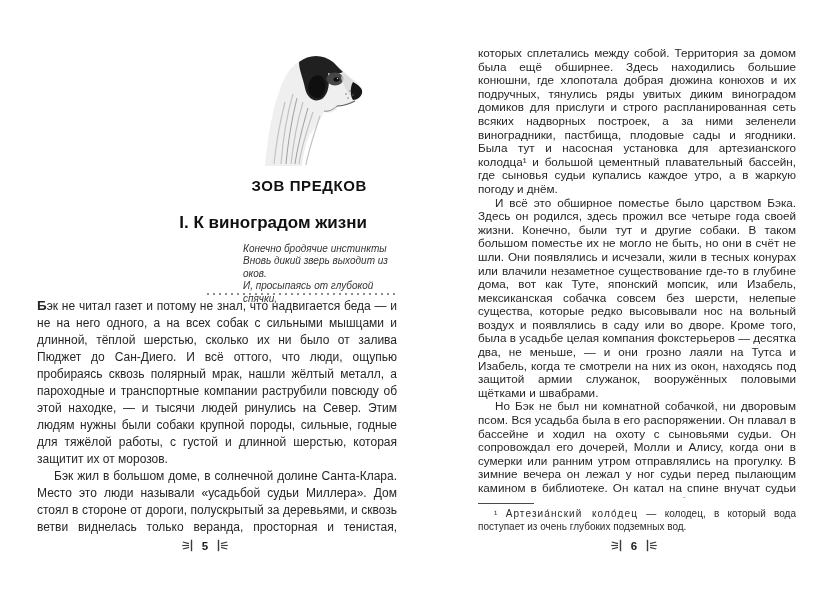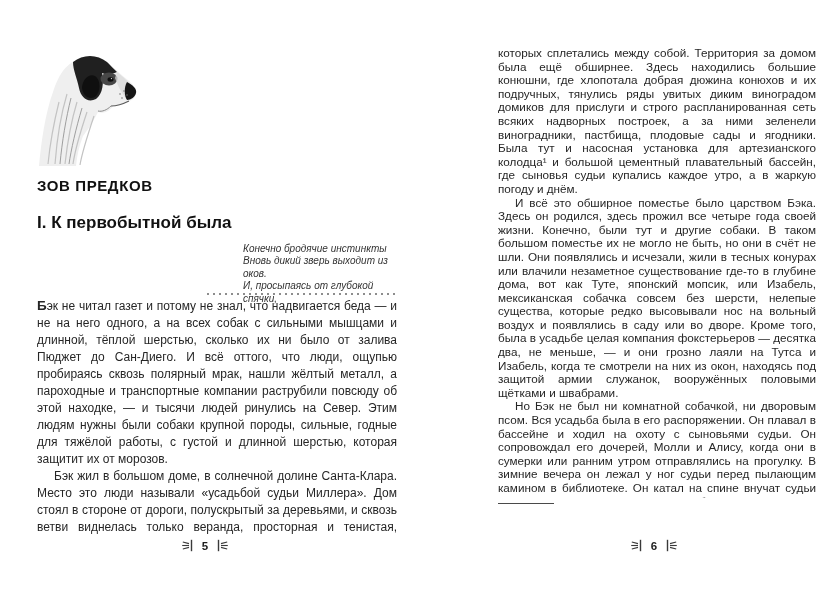--- a/index.html
+++ b/index.html
@@ -3,24 +3,24 @@
 <meta charset="utf-8">
 <style>
   html,body{margin:0;padding:0;background:#ffffff;}
   .spread{
     position:relative;width:820px;height:601px;background:#ffffff;
     font-family:"Liberation Sans","DejaVu Sans",sans-serif;color:#262626;
     overflow:hidden;
   }
   .page{position:absolute;top:0;height:601px;}
   .page-left{left:37px;width:360px;}
-  .page-right{left:478px;width:318px;margin-left:20px;}
+  .page-right{left:478px;width:318px;}
 
   
-  .head-block{position:absolute;top:52px;left:0;width:330px;text-align:left;}
+  .head-block{position:absolute;top:52px;left:0;width:330px;text-align:right;}
   .dog-art{display:inline-block;}
   .book-title{margin-top:7px;font-size:15px;font-weight:bold;letter-spacing:.6px;color:#111;}
   .chapter-title{margin-top:19px;font-size:17px;font-weight:bold;color:#111;}
 
   
   .epigraph{position:absolute;top:243px;left:206px;width:160px;
     font-size:10px;font-style:italic;line-height:12.4px;color:#333;}
   .epigraph-dots{position:absolute;top:293px;left:170px;width:192px;height:2px;
     background:repeating-linear-gradient(to right,#8d8d8d 0 1.6px,transparent 1.6px 6px);}
 
@@ -84,21 +84,21 @@
         <g fill="#777">
           <circle cx="83" cy="42" r="0.8"></circle>
             <circle cx="87" cy="39" r="0.8"></circle>
           <circle cx="85" cy="46" r="0.8"></circle>
             <circle cx="90" cy="43" r="0.7"></circle>
         </g>
       </svg>
 
       <div class="book-title">ЗОВ ПРЕДКОВ</div>
 
-      <div class="chapter-title">I. К первобытной была</div>
+      <div class="chapter-title">I. К виноградом жизни</div>
     </div>
 
     <div class="epigraph">
       <div>Конечно бродячие инстинкты</div>
       <div>Вновь дикий зверь выходит из оков.</div>
       <div>И, просыпаясь от глубокой спячки,</div>
     </div>
     <div class="epigraph-dots"></div>
 
     <div class="lp-body">
@@ -126,20 +126,21 @@
   <div class="page page-right">
 
     <div class="rp-body">
       <p class="para">которых сплетались между собой. Территория за домом была ещё обширнее. Здесь находились большие конюшни, где хлопотала добрая дюжина конюхов и их подручных, тянулись ряды увитых диким виноградом домиков для прислуги и строго распланированная сеть всяких надворных построек, а за ними зеленели виноградники, пастбища, плодовые сады и ягодники. Была тут и насосная установка для артезианского колодца¹ и большой цементный плавательный бассейн, где сыновья судьи купались каждое утро, а в жаркую погоду и днём.</p>
       <p class="para indent">И всё это обширное поместье было царством Бэка. Здесь он родился, здесь прожил все четыре года своей жизни. Конечно, были тут и другие собаки. В таком большом поместье их не могло не быть, но они в счёт не шли. Они появлялись и исчезали, жили в тесных конурах или влачили незаметное существование где-то в глубине дома, вот как Туте, японский мопсик, или Изабель, мексиканская собачка совсем без шерсти, нелепые существа, которые редко высовывали нос на вольный воздух и появлялись в саду или во дворе. Кроме того, была в усадьбе целая компания фокстерьеров — десятка два, не меньше, — и они грозно лаяли на Тутса и Изабель, когда те смотрели на них из окон, находясь под защитой армии служанок, вооружённых половыми щётками и швабрами.</p>
       <p class="para indent">Но Бэк не был ни комнатной собачкой, ни дворовым псом. Вся усадьба была в его распоряжении. Он плавал в бассейне и ходил на охоту с сыновьями судьи. Он сопровождал его дочерей, Молли и Алису, когда они в сумерки или ранним утром отправлялись на прогулку. В зимние вечера он лежал у ног судьи перед пылающим камином в библиотеке. Он катал на спине внучат судьи или кувыркался с ними в траве и оберегал их во время смелых и чреватых опасностями вылазок до самого фонтана на заднем дворе</p>
     </div>
 
     <div class="footnote">
       <div class="fn-rule"></div>
+      <p class="fn-text"><span>¹</span> <span class="fn-term">Артезиа́нский коло́дец</span> <span>— колодец, в который вода поступает из очень глубоких подземных вод.</span></p>
     </div>
 
     <div class="page-num">
       <svg class="orn" width="11" height="13" viewBox="0 0 11 13" aria-hidden="true">
         <line x1="9.5" y1="0.8" x2="9.5" y2="12.2" stroke="#3a3a3a" stroke-width="1.4"></line>
         <line x1="0.8" y1="3" x2="7" y2="4.6" stroke="#3a3a3a" stroke-width="1.1"></line>
         <line x1="0.2" y1="6.5" x2="7" y2="6.5" stroke="#3a3a3a" stroke-width="1.1"></line>
         <line x1="0.8" y1="10" x2="7" y2="8.4" stroke="#3a3a3a" stroke-width="1.1"></line>
       </svg>
       <span>6</span>

